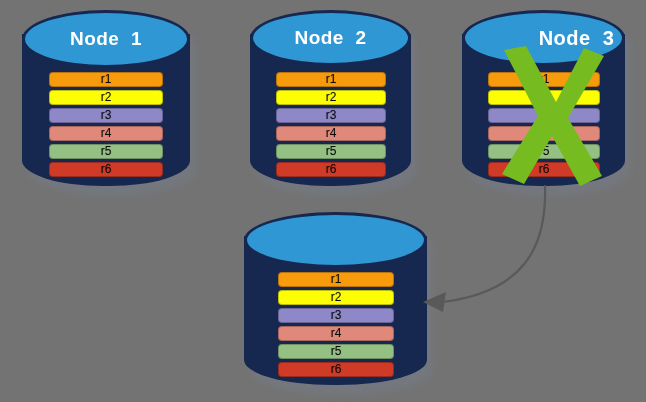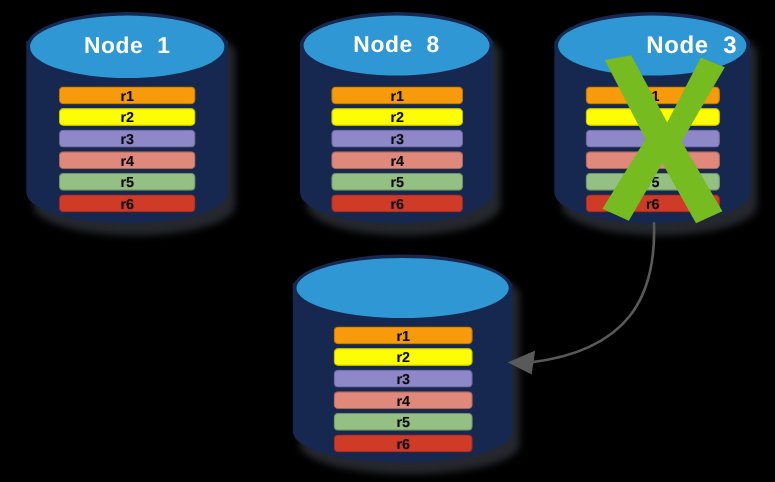--- a/index.html
+++ b/index.html
@@ -10,21 +10,21 @@
     width: 646px;
     height: 402px;
     background: #ffffff;
     font-family: "Liberation Sans", sans-serif;
     overflow: hidden;
   }
   #canvas {
     position: relative;
     width: 646px;
     height: 402px;
-    background: #000000;
+    background: #737373;
   }
 
   
   .node {
     position: absolute;
   }
   .node-shadow {
     position: absolute;
     left: 6px;
     top: 10px;
@@ -77,25 +77,25 @@
     position: absolute;
     z-index: 2;
     display: flex;
     flex-direction: column;
   }
   .row {
     position: relative;
     box-sizing: border-box;
     border-radius: 4px;
     color: #0b0b0b;
-    font-weight: bold;
+    font-weight: normal;
     text-align: center;
     line-height: 1;
     display: flex;
-    align-items: center;
+    align-items: flex-start;
     justify-content: center;
     border: 1px solid rgba(0,0,0,0.25);
     text-shadow: 0 0 1px rgba(0,0,0,0.25);
   }
 
   
   .x-mark {
     position: absolute;
     z-index: 6;
     pointer-events: none;
@@ -144,21 +144,21 @@
         </div>
       </div>
     </div>
   </div>
 
   <div class="node" style="left:250px; top:10px; width:161px; height:176px;">
     <div class="node-shadow"></div>
     <div class="node-body">
       <div class="body-rect" style="top:24px; height:152px;"></div>
       <div class="top-ellipse" style="height:56px;"></div>
-      <div class="node-title" style="top:17px; font-size:19px;">Node  8</div>
+      <div class="node-title" style="top:17px; font-size:19px;">Node  2</div>
       <div class="rows" style="left:26px; top:62px; width:110px; gap:3px;">
         <div class="row" style="height:15px; font-size:12px; background:#f79b0d;">
           <span>r1</span>
         </div>
         <div class="row" style="height:15px; font-size:12px; background:#fdfd04;">
           <span>r2</span>
         </div>
         <div class="row" style="height:15px; font-size:12px; background:#8e87c8;">
           <span>r3</span>
         </div>

